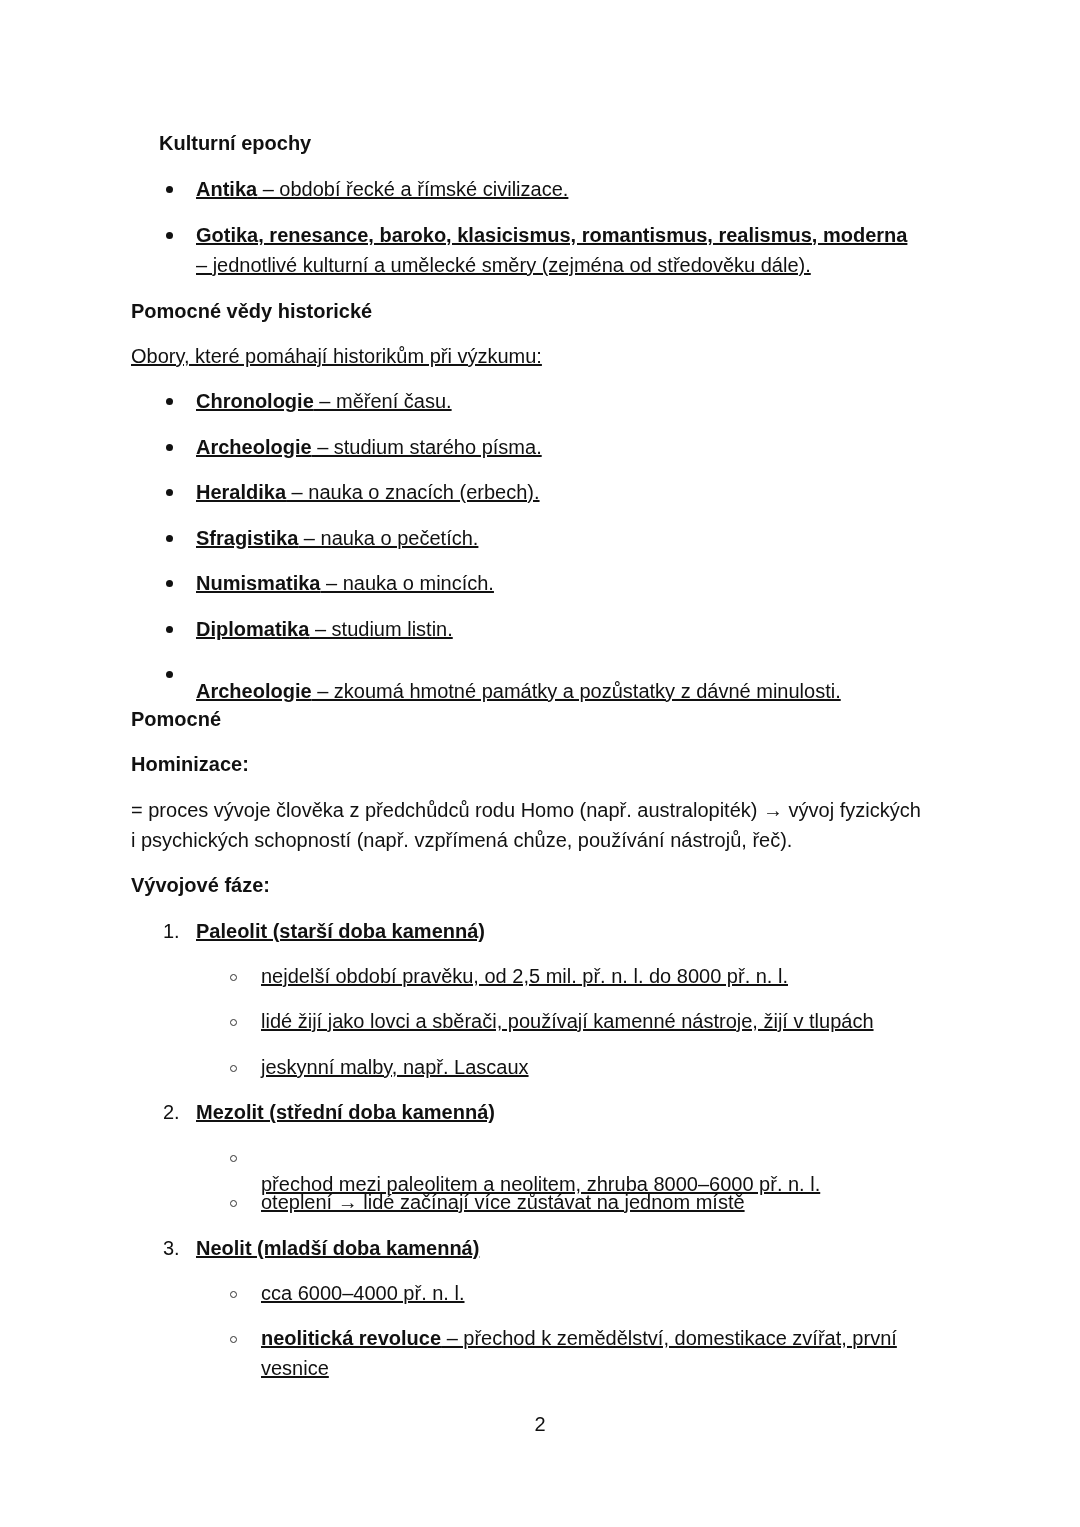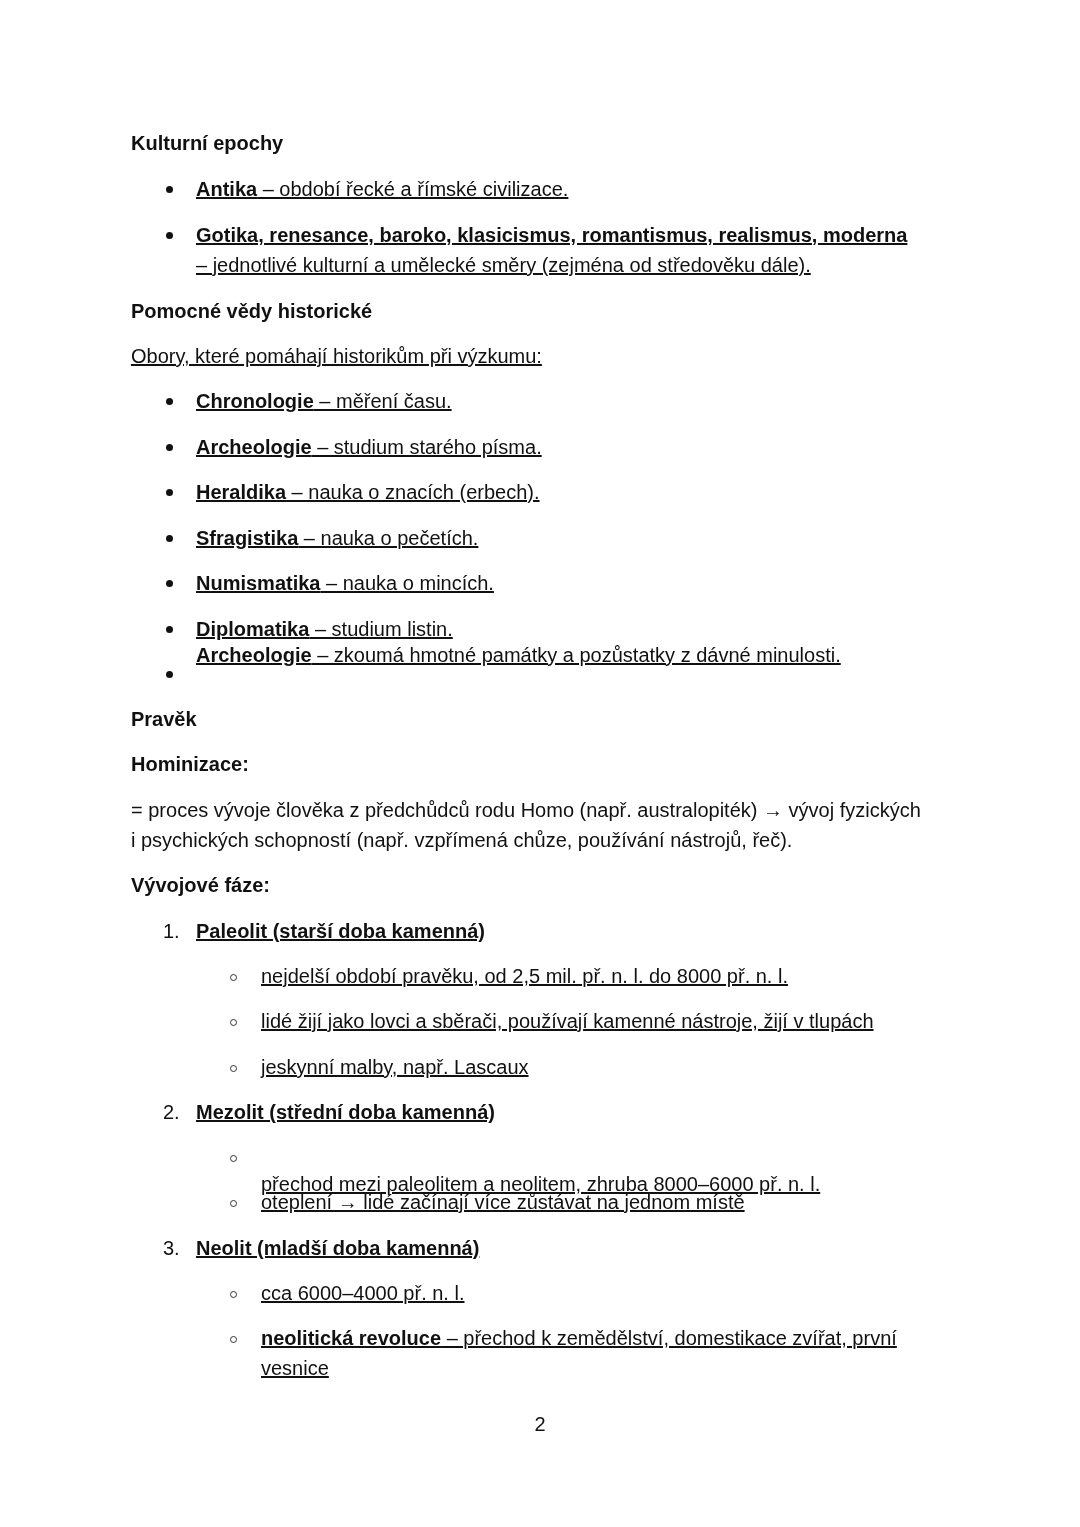--- a/index.html
+++ b/index.html
@@ -64,21 +64,21 @@
       text-align: center;
       line-height: 30px;
       font-size: 20px;
     }
   </style>
 </head>
 <body>
 
 <div class="page">
 
-  <div class="line heading" style="top:0px;">Kulturní epochy</div>
+  <div class="line heading" style="top:0px;margin-left:28px;">Kulturní epochy</div>
 
   <div>
     <span class="bullet" style="left:35px; top:58px;"></span>
     <div class="item-text" style="left:65px; top:46px;">
       <b>Antika</b><span> – období řecké a římské civilizace.</span>
     </div>
   </div>
 
   <div>
     <span class="bullet" style="left:35px; top:104px;"></span>
@@ -110,24 +110,24 @@
   <div>
     <span class="bullet" style="left:35px; top:452px;"></span>
     <div class="item-text" style="left:65px; top:440px;"><b>Numismatika</b><span> – nauka o mincích.</span></div>
   </div>
   <div>
     <span class="bullet" style="left:35px; top:498px;"></span>
     <div class="item-text" style="left:65px; top:486px;"><b>Diplomatika</b><span> – studium listin.</span></div>
   </div>
   <div>
     <span class="bullet" style="left:35px; top:543px;"></span>
-    <div class="item-text" style="left:65px; top:512px;"><b>Archeologie</b><span> – zkoumá hmotné památky a pozůstatky z dávné minulosti.</span></div>
+    <div class="item-text" style="left:65px; top:548px;"><b>Archeologie</b><span> – zkoumá hmotné památky a pozůstatky z dávné minulosti.</span></div>
   </div>
 
-  <div class="line heading" style="top:576px;">Pravěk</div>
+  <div class="line heading" style="top:576px;">Pomocné</div>
   <div class="line heading" style="top:621px;">Hominizace:</div>
   <div class="line" style="top:667px;">= proces vývoje člověka z předchůdců rodu Homo (např. australopiték) → vývoj fyzických</div>
   <div class="line" style="top:697px;">i psychických schopností (např. vzpřímená chůze, používání nástrojů, řeč).</div>
   <div class="line heading" style="top:742px;">Vývojové fáze:</div>
 
   <div>
     <div class="num" style="left:32px; top:788px;">1.</div>
     <div class="item-text bold" style="left:65px; top:788px;">Paleolit (starší doba kamenná)</div>
 
     <span class="circle" style="left:99px; top:846px;"></span>

